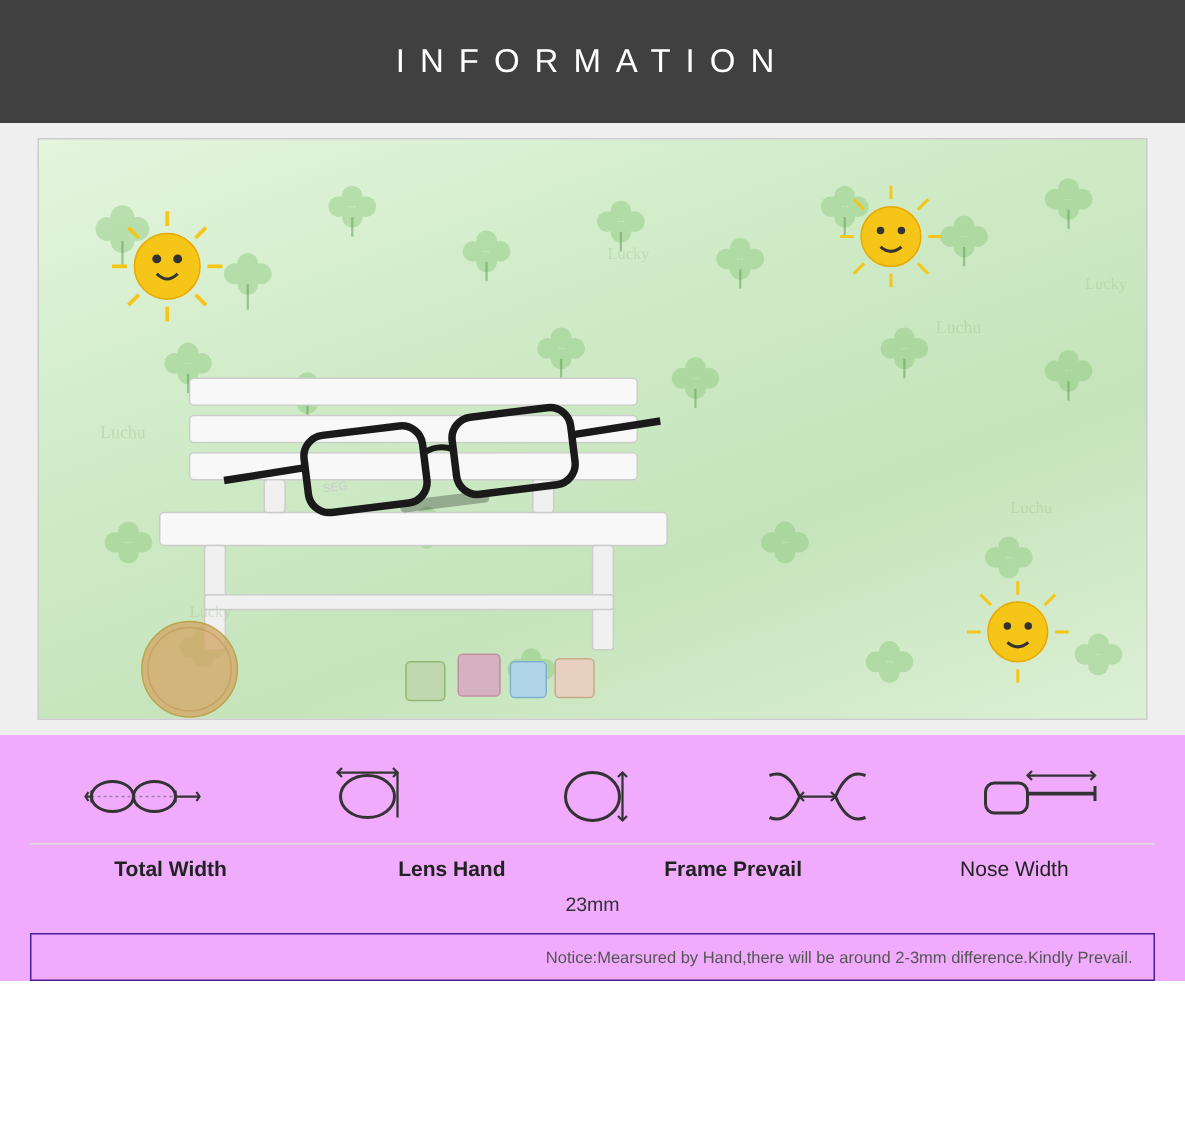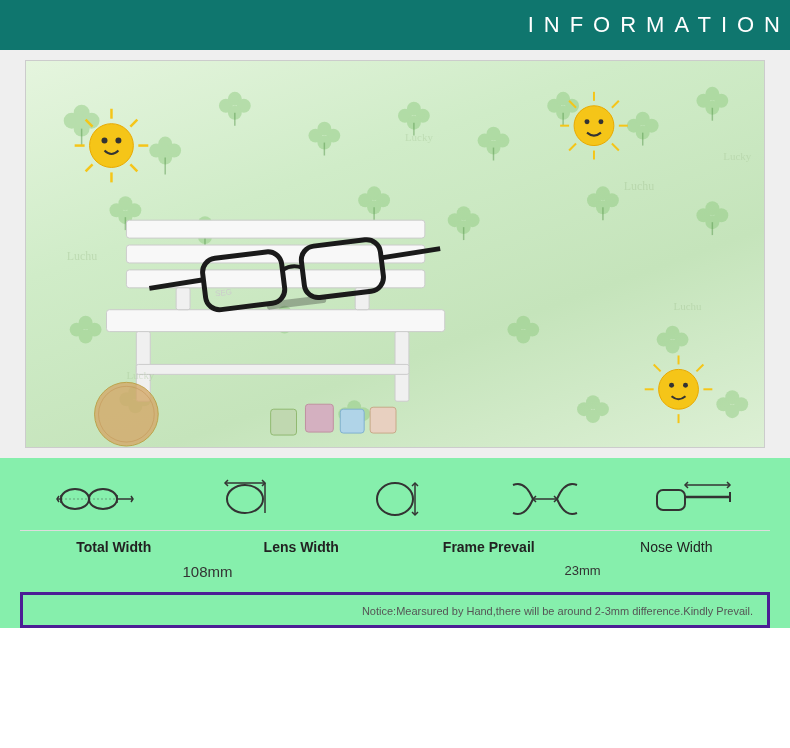--- a/index.html
+++ b/index.html
@@ -8,21 +8,21 @@
       height: 748px;
       font-family: Arial, sans-serif;
       background: #fff;
       overflow: hidden;
     }
 
   </style>
 </head>
 <body>
 
-<div style="background:#0f766e; text-align:right; padding:12px 0;">
+<div style="background:#404040; text-align:center; padding:28px 0;">
   <span style="color:#fff; font-size:22px; font-weight:300; letter-spacing:10px; font-family:'Arial', sans-serif;">INFORMATION</span>
 </div>
 
 <div style="padding:10px 25px; background:#efefef;">
   <div style="width:100%; height:388px; position:relative; overflow:hidden; border:1px solid #ccc; background: linear-gradient(160deg,#e5f5de,#d0ecc8,#c5e4bb,#ddf0d5);">
 
     <svg style="position:absolute;top:0;left:0;width:100%;height:100%;" viewBox="0 0 740 388" xmlns="http://www.w3.org/2000/svg">
 
       <g opacity="0.45" fill="#8ac87a">
 
@@ -235,21 +235,21 @@
       <text x="600" y="130" font-size="12" fill="#a0c090" opacity="0.4" font-family="cursive">Luchu</text>
       <text x="40" y="200" font-size="12" fill="#a0c090" opacity="0.4" font-family="cursive">Luchu</text>
       <text x="650" y="250" font-size="11" fill="#a0c090" opacity="0.4" font-family="cursive">Luchu</text>
       <text x="100" y="320" font-size="11" fill="#a0c090" opacity="0.35" font-family="cursive">Lucky</text>
       <text x="380" y="80" font-size="11" fill="#a0c090" opacity="0.35" font-family="cursive">Lucky</text>
       <text x="700" y="100" font-size="11" fill="#a0c090" opacity="0.35" font-family="cursive">Lucky</text>
     </svg>
   </div>
 </div>
 
-<div style="background:#86efac; padding:0 20px;">
+<div style="background:#f0abfc; padding:0 20px;">
 
   <div style="display:flex; justify-content:space-around; align-items:center; padding:15px 0 5px; border-bottom:1px solid #ddd;">
 
     <div style="flex:1; display:flex; justify-content:center; align-items:center;">
       <svg width="80" height="48" viewBox="0 0 80 48" fill="none" stroke="#333" stroke-width="2">
 
         <ellipse cx="20" cy="24" rx="14" ry="10" stroke="#333" stroke-width="2"></ellipse>
         <ellipse cx="48" cy="24" rx="14" ry="10" stroke="#333" stroke-width="2"></ellipse>
         <line x1="34" y1="24" x2="34" y2="24" stroke="#333" stroke-width="2"></line>
 
@@ -313,26 +313,25 @@
 
         <line x1="30" y1="10" x2="75" y2="10" stroke="#333" stroke-width="1.5"></line>
         <polyline points="33,7 30,10 33,13" fill="none" stroke="#333" stroke-width="1.5"></polyline>
         <polyline points="72,7 75,10 72,13" fill="none" stroke="#333" stroke-width="1.5"></polyline>
       </svg>
     </div>
   </div>
 
   <div style="display:flex; justify-content:space-around; padding:8px 0 4px;">
     <div style="flex:1; text-align:center; font-size:14px; font-weight:bold; color:#222;">Total Width</div>
-    <div style="flex:1; text-align:center; font-size:14px; font-weight:bold; color:#222;">Lens Width</div>
+    <div style="flex:1; text-align:center; font-size:14px; font-weight:bold; color:#222;">Lens Hand</div>
     <div style="flex:1; text-align:center; font-size:14px; font-weight:bold; color:#222;">Frame Prevail</div>
     <div style="flex:1; text-align:center; font-size:14px; font-weight:normal; color:#222;">Nose Width</div>
   </div>
 
   <div style="display:flex; justify-content:space-around; padding:4px 0 12px;">
-    <div style="flex:1; text-align:center; font-size:15px; color:#333;">108mm</div>
     <div style="flex:1; text-align:center; font-size:13px; color:#333;">23mm</div>
   </div>
 
-  <div style="border:3px solid #4c1d95; padding:6px 14px; margin-bottom:6px; text-align:right;">
+  <div style="border:1px solid #4c1d95; padding:6px 14px; margin-bottom:6px; text-align:right;">
     <span style="font-size:11px; color:#555;">Notice:Mearsured by Hand,there will be around 2-3mm difference.Kindly Prevail.</span>
   </div>
 </div>
 
 </body></html>

